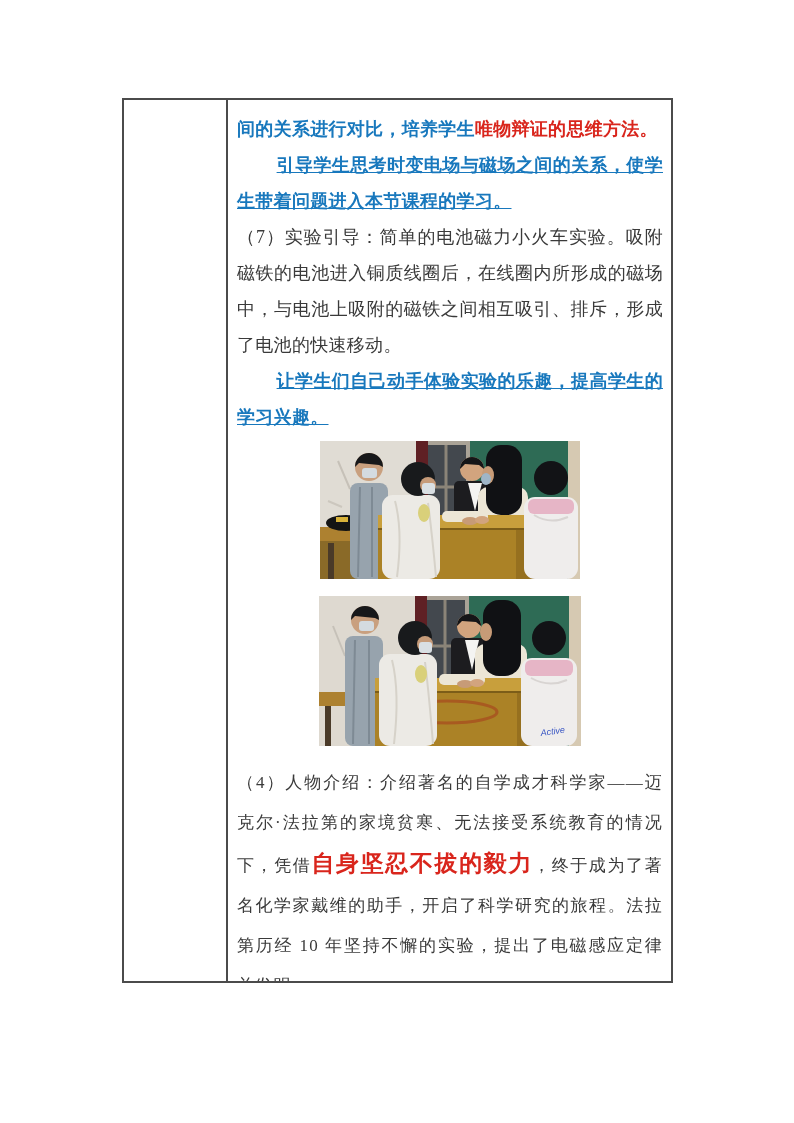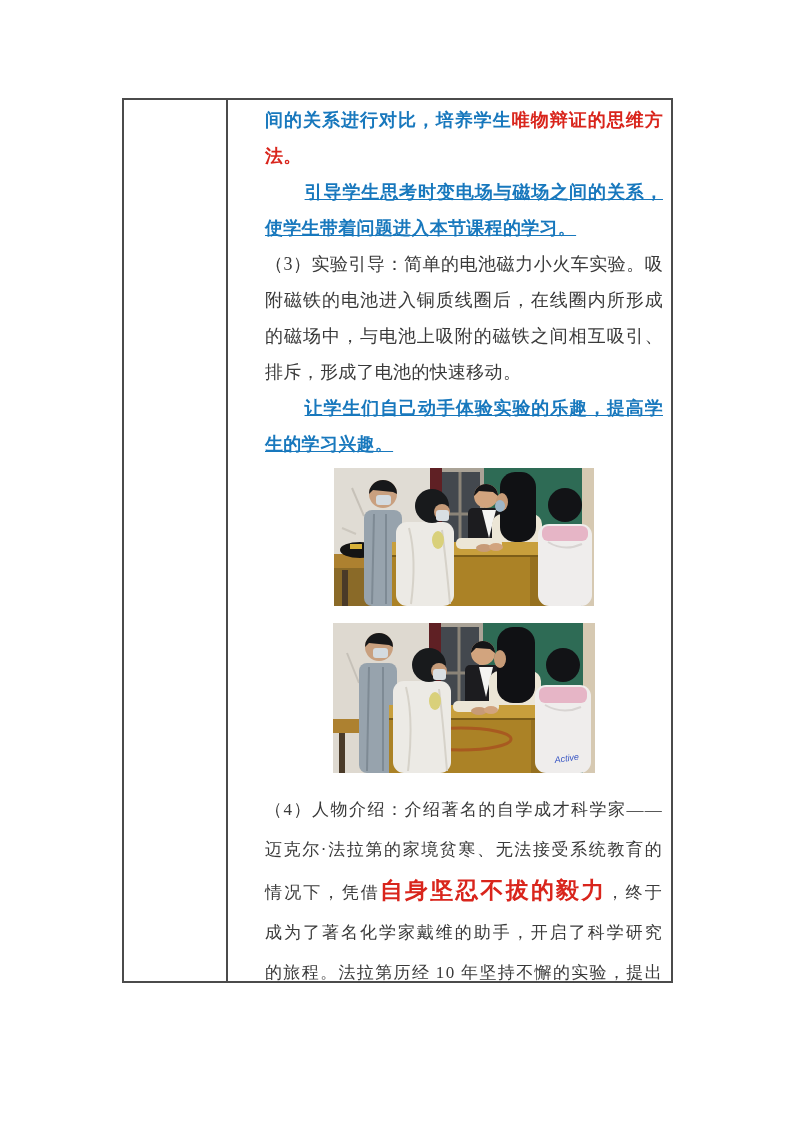--- a/index.html
+++ b/index.html
@@ -18,23 +18,22 @@
     display: flex;
     background: #ffffff;
   }
   .cell-left {
     width: 104px;
     border-right: 2px solid #4b4b4b;
     flex-shrink: 0;
   }
   .cell-content {
     flex: 1;
-    padding: 2px 8px 0 9px;
+    padding: 11px 8px 0 9px;
     overflow: hidden;
-    margin-left: 28px;
   }
   p.body-text {
     font-size: 18px;
     line-height: 36px;
     letter-spacing: 0.3px;
     color: #3a3a3a;
     text-align: justify;
     text-justify: inter-character;
   }
   p.blue-bold {
@@ -70,21 +69,21 @@
 
   <div class="cell-left"></div>
 
   <div class="cell-content">
 
     <p class="body-text blue-bold"><span>间的关系进行对比，培养学生</span><span class="red-bold">唯物辩证的思维方法。</span></p>
 
 
     <p class="body-text blue-bold indent-2">引导学生思考时变电场与磁场之间的关系，使学生带着问题进入本节课程的学习。</p>
 
-    <p class="body-text">（3）实验引导：简单的电池磁力小火车实验。吸附磁铁的电池进入铜质线圈后，在线圈内所形成的磁场中，与电池上吸附的磁铁之间相互吸引、排斥，形成了电池的快速移动。</p>
+    <p class="body-text">（7）实验引导：简单的电池磁力小火车实验。吸附磁铁的电池进入铜质线圈后，在线圈内所形成的磁场中，与电池上吸附的磁铁之间相互吸引、排斥，形成了电池的快速移动。</p>
 
     <p class="body-text blue-bold indent-2">让学生们自己动手体验实验的乐趣，提高学生的学习兴趣。</p>
 
     <figure class="photo photo-1" aria-label="课堂照片：教师与学生围在讲台前进行电池磁力小火车实验">
       <svg width="260" height="138" viewBox="0 0 260 138">
         <rect x="0" y="0" width="260" height="138" fill="#e0dcd4"></rect>
         <line x1="18" y1="20" x2="30" y2="48" stroke="#c6c1b8" stroke-width="2"></line>
         <line x1="8" y1="60" x2="22" y2="66" stroke="#ccc7be" stroke-width="2"></line>
         <rect x="150" y="0" width="98" height="138" fill="#2e6b55"></rect>
         <rect x="248" y="0" width="12" height="138" fill="#d6c9b2"></rect>

